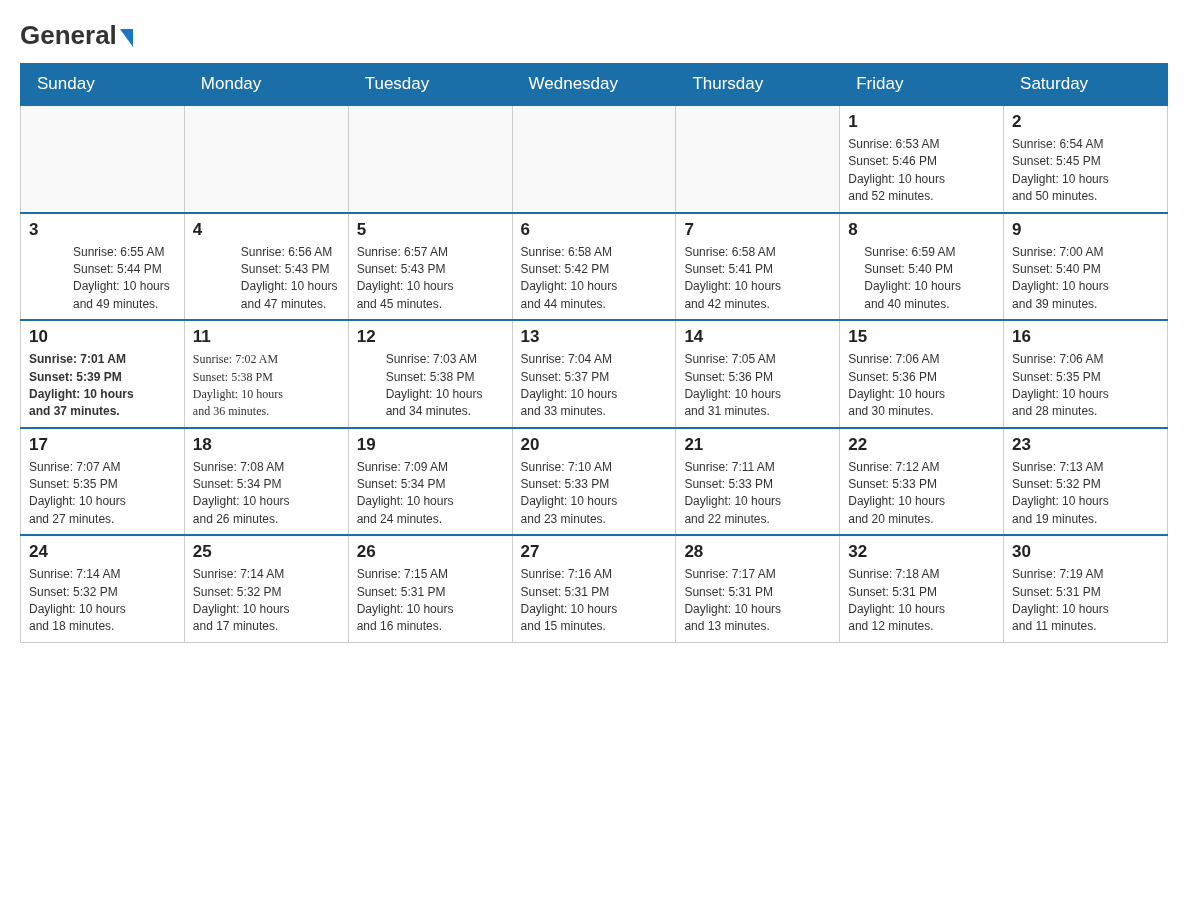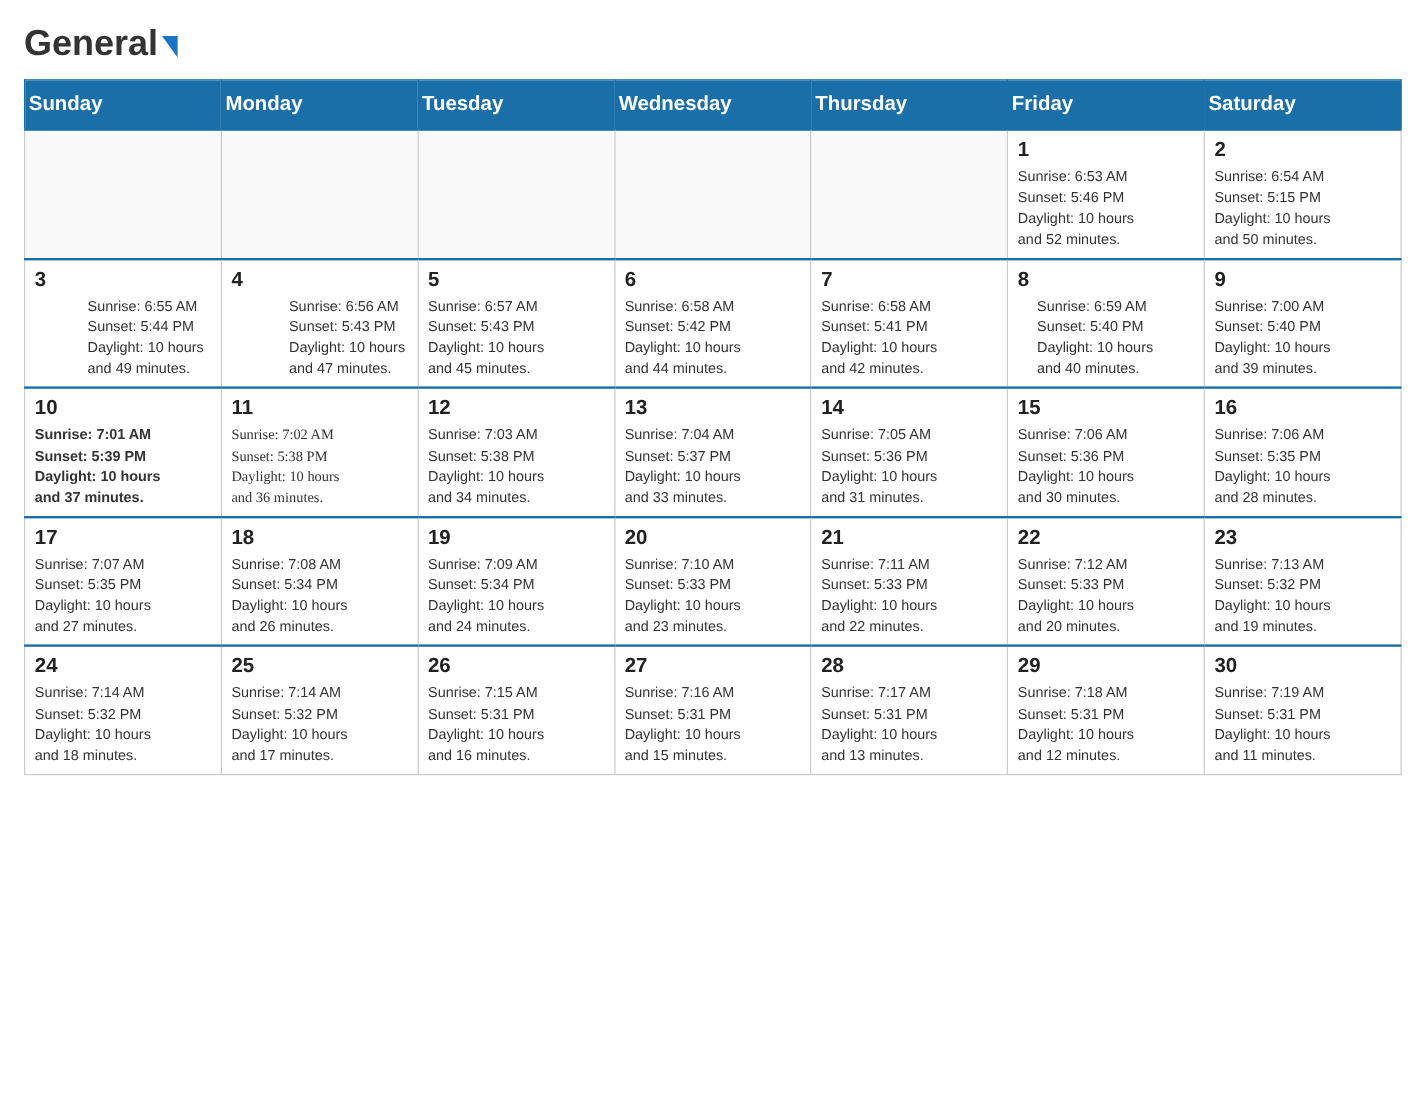--- a/index.html
+++ b/index.html
@@ -37,22 +37,22 @@
     }
     .calendar {
       width: 100%;
       border-collapse: collapse;
       border: 1px solid #999;
     }
     .calendar th {
       background-color: #1a6fa8;
       color: #fff;
       font-size: 17px;
-      font-weight: bold;
-      padding: 10px 3px;
+      font-weight: normal;
+      padding: 10px 16px;
       text-align: left;
       border: 1px solid #1a6fa8;
     }
     .calendar td {
       vertical-align: top;
       padding: 6px 8px;
       border: 1px solid #ccc;
       width: 14.28%;
       min-height: 100px;
       font-size: 13px;
@@ -75,21 +75,21 @@
     .empty-cell {
       background: #f9f9f9;
     }
   </style>
 </head>
 <body>
 
 <div class="header">
   <div class="logo">
     <div style="display:flex; align-items:center;">
-      <span style="font-size:30px; font-weight:bold; color:#333;">General</span>
+      <span style="font-size:26px; font-weight:bold; color:#333;">General</span>
       <span style="display:inline-block; width:0; height:0; border-left:13px solid transparent; border-right:0px solid transparent; border-top:18px solid #1a75c4; margin-left:3px; margin-top:4px;"></span>
     </div>
     <div style="font-size:26px; font-weight:bold; color:#1a75c4; margin-top:-4px; margin-left:4px;"></div>
   </div>
   <div class="title-section">
     <div class="month-title"></div>
     <div class="location"></div>
   </div>
 </div>
 
@@ -115,21 +115,21 @@
         <td>
           <div class="day-number">1</div>
           <div class="day-info" style="white-space: pre-line;">Sunrise: 6:53 AM
 Sunset: 5:46 PM
 Daylight: 10 hours
 and 52 minutes.</div>
         </td>
         <td>
           <div class="day-number">2</div>
           <div class="day-info" style="white-space: pre-line;">Sunrise: 6:54 AM
-Sunset: 5:15 PM
+Sunset: 5:45 PM
 Daylight: 10 hours
 and 50 minutes.</div>
         </td>
       </tr>
       <tr class="week-row">
         <td>
           <div class="day-number">3</div>
           <div class="day-info" style="white-space: pre-line; margin-left: 44px;">Sunrise: 6:55 AM
 Sunset: 5:44 PM
 Daylight: 10 hours
@@ -188,21 +188,21 @@
         </td>
         <td>
           <div class="day-number">11</div>
           <div class="day-info" style="white-space: pre-line; font-family: Liberation Serif, serif;">Sunrise: 7:02 AM
 Sunset: 5:38 PM
 Daylight: 10 hours
 and 36 minutes.</div>
         </td>
         <td>
           <div class="day-number">12</div>
-          <div class="day-info" style="white-space: pre-line;">Sunrise: 7:03 AM
+          <div class="day-info" style="white-space: pre-line; margin-left: 29px;">Sunrise: 7:03 AM
 Sunset: 5:38 PM
 Daylight: 10 hours
 and 34 minutes.</div>
         </td>
         <td>
           <div class="day-number">13</div>
           <div class="day-info" style="white-space: pre-line;">Sunrise: 7:04 AM
 Sunset: 5:37 PM
 Daylight: 10 hours
 and 33 minutes.</div>
@@ -310,21 +310,21 @@
 and 15 minutes.</div>
         </td>
         <td>
           <div class="day-number">28</div>
           <div class="day-info" style="white-space: pre-line;">Sunrise: 7:17 AM
 Sunset: 5:31 PM
 Daylight: 10 hours
 and 13 minutes.</div>
         </td>
         <td>
-          <div class="day-number">29</div>
+          <div class="day-number">32</div>
           <div class="day-info" style="white-space: pre-line;">Sunrise: 7:18 AM
 Sunset: 5:31 PM
 Daylight: 10 hours
 and 12 minutes.</div>
         </td>
         <td>
           <div class="day-number">30</div>
           <div class="day-info" style="white-space: pre-line;">Sunrise: 7:19 AM
 Sunset: 5:31 PM
 Daylight: 10 hours

